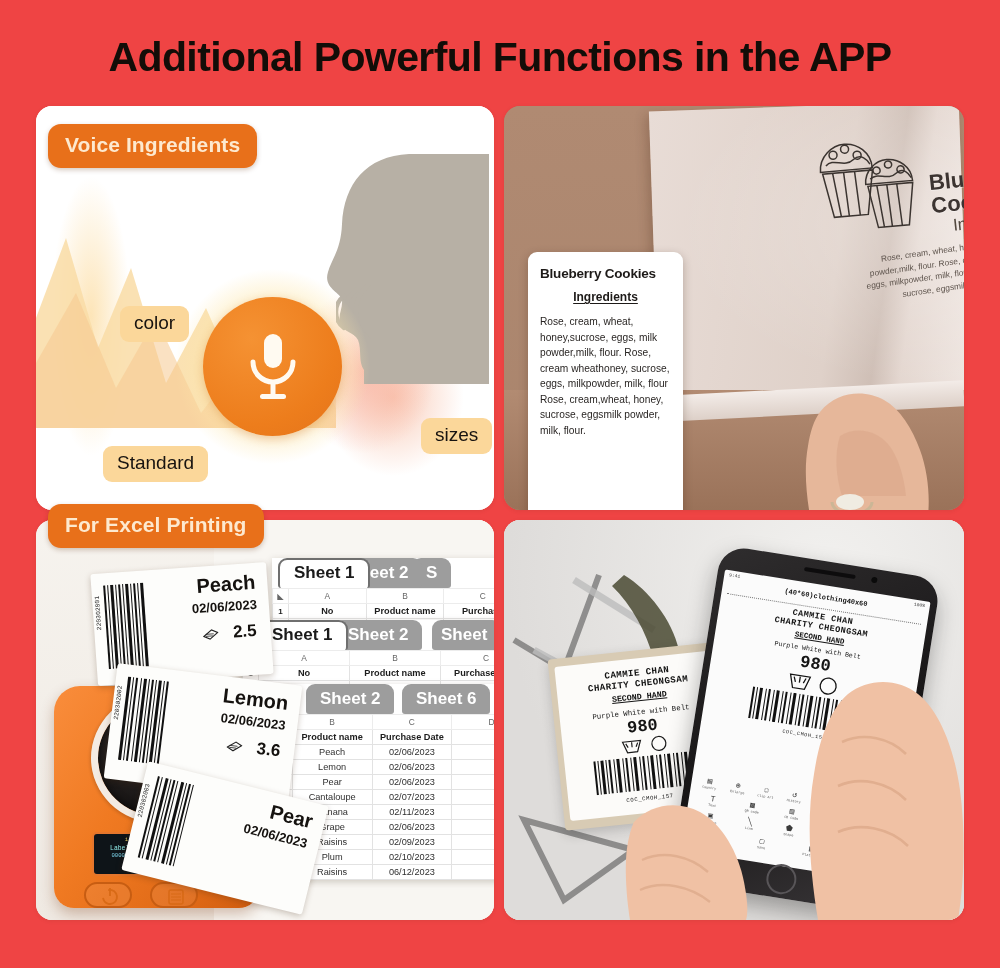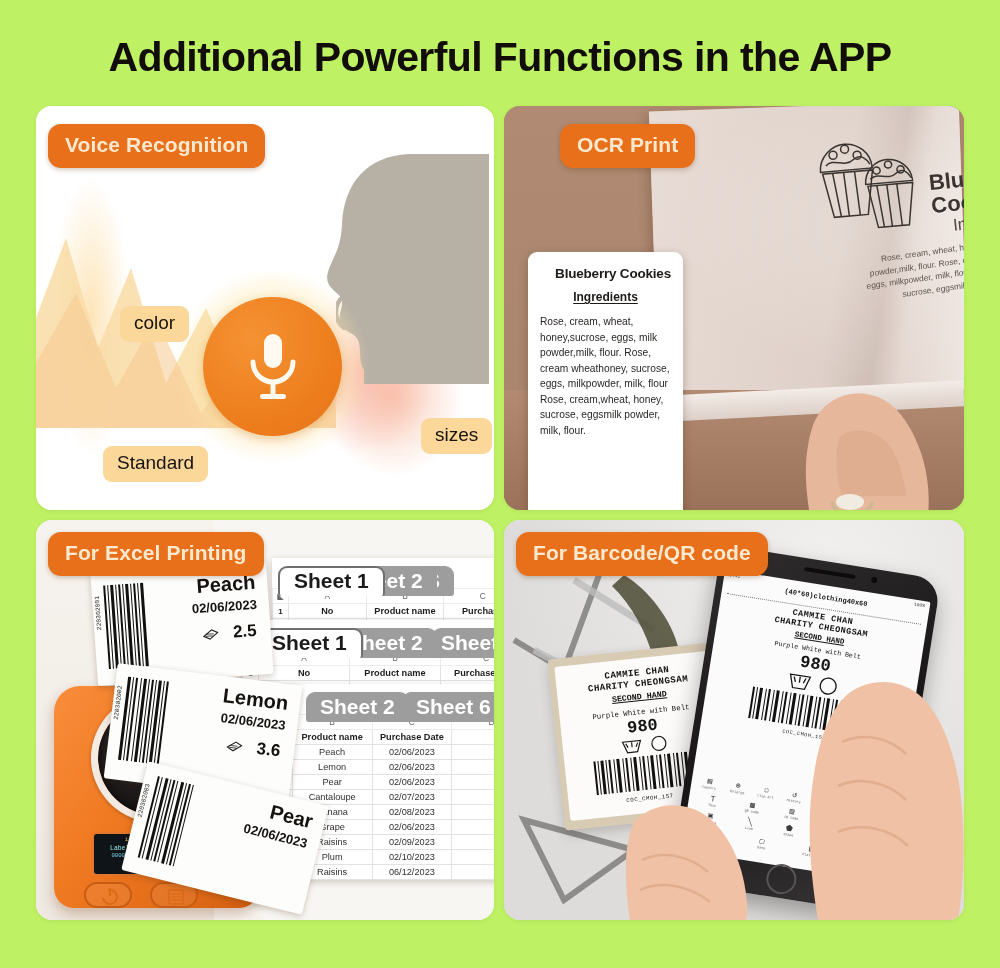--- a/index.html
+++ b/index.html
@@ -3,21 +3,21 @@
 <meta charset="utf-8">
 <title>Additional Powerful Functions in the APP</title>
 <style>
   * { box-sizing: border-box; margin: 0; padding: 0; }
   html, body {
     width: 1000px; height: 968px;
     background: #fbeedc;
     font-family: "Liberation Sans", sans-serif;
     overflow: hidden;
   }
-  #stage { position: relative; width: 1000px; height: 968px; background: #bef264; }
+  #stage { position: relative; width: 1000px; height: 968px; background: #ef4444; }
 
   
   .page-title {
     position: absolute; left: 0; top: 34px; width: 1000px;
     text-align: center;
     font-size: 41px; font-weight: bold; letter-spacing: -0.6px;
     color: #120d08;
     font-family: "Liberation Sans", sans-serif;
   }
 
@@ -40,21 +40,21 @@
     color: #fde9cf;
     font-size: 21px; font-weight: bold;
     padding: 9px 17px 11px 17px;
     border-radius: 13px;
     white-space: nowrap;
     box-shadow: 0 2px 5px rgba(90,40,0,0.25);
     letter-spacing: 0.1px;
   }
   #pill-voice   { left: 48px;  top: 124px; }
   #pill-ocr     { left: 560px; top: 124px; }
-  #pill-excel   { left: 48px;  top: 532px; text-align: center; }
+  #pill-excel   { left: 48px;  top: 504px; text-align: center; }
   #pill-barcode { left: 516px; top: 532px; }
 
   
   .v-bg { position:absolute; inset:0;
     background:
       radial-gradient(closest-side at 78% 72%, rgba(247,186,160,.75), rgba(247,186,160,0) 70%),
       radial-gradient(closest-side at 12% 52%, rgba(252,220,160,.75), rgba(252,220,160,0) 72%),
       radial-gradient(closest-side at 45% 100%, rgba(255,236,205,.9), rgba(255,236,205,0) 70%),
       linear-gradient(#ffffff,#ffffff);
   }
@@ -128,21 +128,21 @@
     transform: rotate(-6deg) skewX(-3deg);
   }
   .cupcakes { position:absolute; left:162px; top:18px; width:125px; height:118px; transform:rotate(-3deg); }
 
   .ocr-card {
     position:absolute; left:24px; top:146px; width:155px; height:348px;
     background:#ffffff; border-radius:9px;
     box-shadow: 0 3px 10px rgba(50,25,10,.28);
     padding:14px 12px 8px 12px;
   }
-  .ocr-card h4 { font-size:13.5px; font-weight:bold; color:#1d1a18; text-align:right; letter-spacing:-0.2px;}
+  .ocr-card h4 { font-size:13.5px; font-weight:bold; color:#1d1a18; text-align:left; letter-spacing:-0.2px;}
   .ocr-card .ing {
     margin-top:9px; text-align:center; font-size:12px; font-weight:bold;
     color:#1d1a18; text-decoration:underline; text-underline-offset:2px;
   }
   .ocr-card p { margin-top:10px; font-size:10.2px; line-height:1.52; color:#2a2624; }
 
   
   .ex-bg { position:absolute; inset:0; background: linear-gradient(#f6f3ee,#efe9e2); }
   .ex-paper-bg { position:absolute; right:0; top:0; width:280px; height:100%; background:#f8f6f2; }
 
@@ -195,22 +195,22 @@
                writing-mode: vertical-rl; transform: rotate(180deg); color:#222; }
   .lbl .name { position:absolute; right:12px; top:8px; font-size:20px; font-weight:bold; }
   .lbl .date { position:absolute; right:12px; top:34px; font-size:13px; font-weight:bold; }
   .lbl .price{ position:absolute; right:14px; top:58px; font-size:17px; font-weight:bold; }
   .lbl .pico { position:absolute; right:52px; top:62px; width:16px; height:12px; }
 
   
   .sheetcard { position:absolute; background:#fff; box-shadow:0 2px 7px rgba(60,40,20,.22); }
   .tabs { position:relative; height:30px; }
   .tab {
-    position:absolute; top:8px; height:30px; line-height:30px;
-    font-size:21px; font-weight:bold; color:#fff;
+    position:absolute; top:0; height:30px; line-height:30px;
+    font-size:17px; font-weight:bold; color:#fff;
     background:#9d9d9d; padding:0 14px; border-radius:9px 9px 3px 3px;
     white-space:nowrap;
   }
   .tab.active { background:#fff; color:#1b1b1b; border:2px solid #6f6f6f; border-bottom:none; line-height:26px; }
   table.xl { border-collapse:collapse; width:100%; background:#fff; table-layout:fixed; }
   table.xl td, table.xl th {
     border:1px solid #e2e2e2; font-size:9.2px; color:#2f2f2f;
     padding:2px 3px; text-align:center; font-weight:normal; height:15px;
   }
   table.xl tr.colhdr td { color:#666; font-size:8.4px; background:#fff; border-color:#ececec;}
@@ -327,21 +327,21 @@
         <rect x="18" y="64" width="26" height="5" rx="2.5" fill="#fffaf1"></rect>
       </svg>
     </div>
 
     <div class="tag" id="tag-color">color</div>
     <div class="tag" id="tag-standard">Standard</div>
 
     <div class="tag" id="tag-sizes">sizes</div>
 
   </div>
-  <div class="pill" id="pill-voice">Voice Recognition</div>
+  <div class="pill" id="pill-voice">Voice Ingredients</div>
 
   <div class="panel" id="panel-ocr">
     <div class="ocr-bg"></div>
     <div class="ocr-book">
 
       <svg class="cupcakes" viewBox="0 0 125 118">
         <g fill="none" stroke="#3b3430" stroke-width="1.5">
           <path d="M8,46 C8,30 22,20 34,20 C47,20 60,30 60,46 Z"></path>
           <path d="M10,48 L18,92 L52,92 L60,48 Z"></path>
           <path d="M20,48 L25,92 M31,48 L33,92 M42,48 L44,92"></path>
@@ -374,21 +374,20 @@
       <ellipse cx="70" cy="186" rx="14" ry="8" fill="#f0ece2"></ellipse>
       <path d="M52,186 a20,12 0 0 0 40,0" fill="none" stroke="#cbb696" stroke-width="3"></path>
     </svg>
 
     <div class="ocr-card">
       <h4>Blueberry Cookies</h4>
       <div class="ing">Ingredients</div>
       <p>Rose, cream, wheat, honey,sucrose, eggs, milk powder,milk, flour. Rose, cream wheathoney, sucrose, eggs, milkpowder, milk, flour Rose, cream,wheat, honey, sucrose, eggsmilk powder, milk, flour.</p>
     </div>
   </div>
-  <div class="pill" id="pill-ocr">OCR Print</div>
 
   <div class="panel" id="panel-excel">
     <div class="ex-bg"></div>
     <div class="ex-paper-bg"></div>
 
     <div class="sheetcard" id="sheet-a">
       <div class="tabs">
         <div class="tab" style="left:140px;">S</div>
         <div class="tab" style="left:62px;">Sheet 2</div>
         <div class="tab active" style="left:6px;">Sheet 1</div>
@@ -487,21 +486,21 @@
         </tr>
         <tr>
           <td>0302004</td>
           <td>Cantaloupe</td>
           <td>02/07/2023</td>
           <td class="right">4.2</td>
         </tr>
         <tr>
           <td>302005</td>
           <td>Banana</td>
-          <td>02/08/2023</td>
+          <td>02/11/2023</td>
           <td class="right">1.5</td>
         </tr>
         <tr>
           <td>302006</td>
           <td>Grape</td>
           <td>02/06/2023</td>
           <td class="right">2.14</td>
         </tr>
         <tr>
           <td>302007</td>
@@ -856,15 +855,14 @@
     </svg>
     <svg class="bc-hand2" viewBox="0 0 130 150">
       <path fill="#f0c1a4" d="M10,52 C26,34 54,30 76,42 C98,54 114,82 120,112 C124,132 124,144 122,150 L6,150
         C2,126 0,92 4,72 C6,62 8,56 10,52 Z"></path>
       <g fill="none" stroke="#dca888" stroke-width="2.4" opacity=".7">
         <path d="M18,90 C40,80 66,86 84,102"></path>
         <path d="M16,120 C38,110 66,116 86,132"></path>
       </g>
     </svg>
   </div>
-  <div class="pill" id="pill-barcode">For Barcode/QR code</div>
 
 </div>
 
 </body></html>

